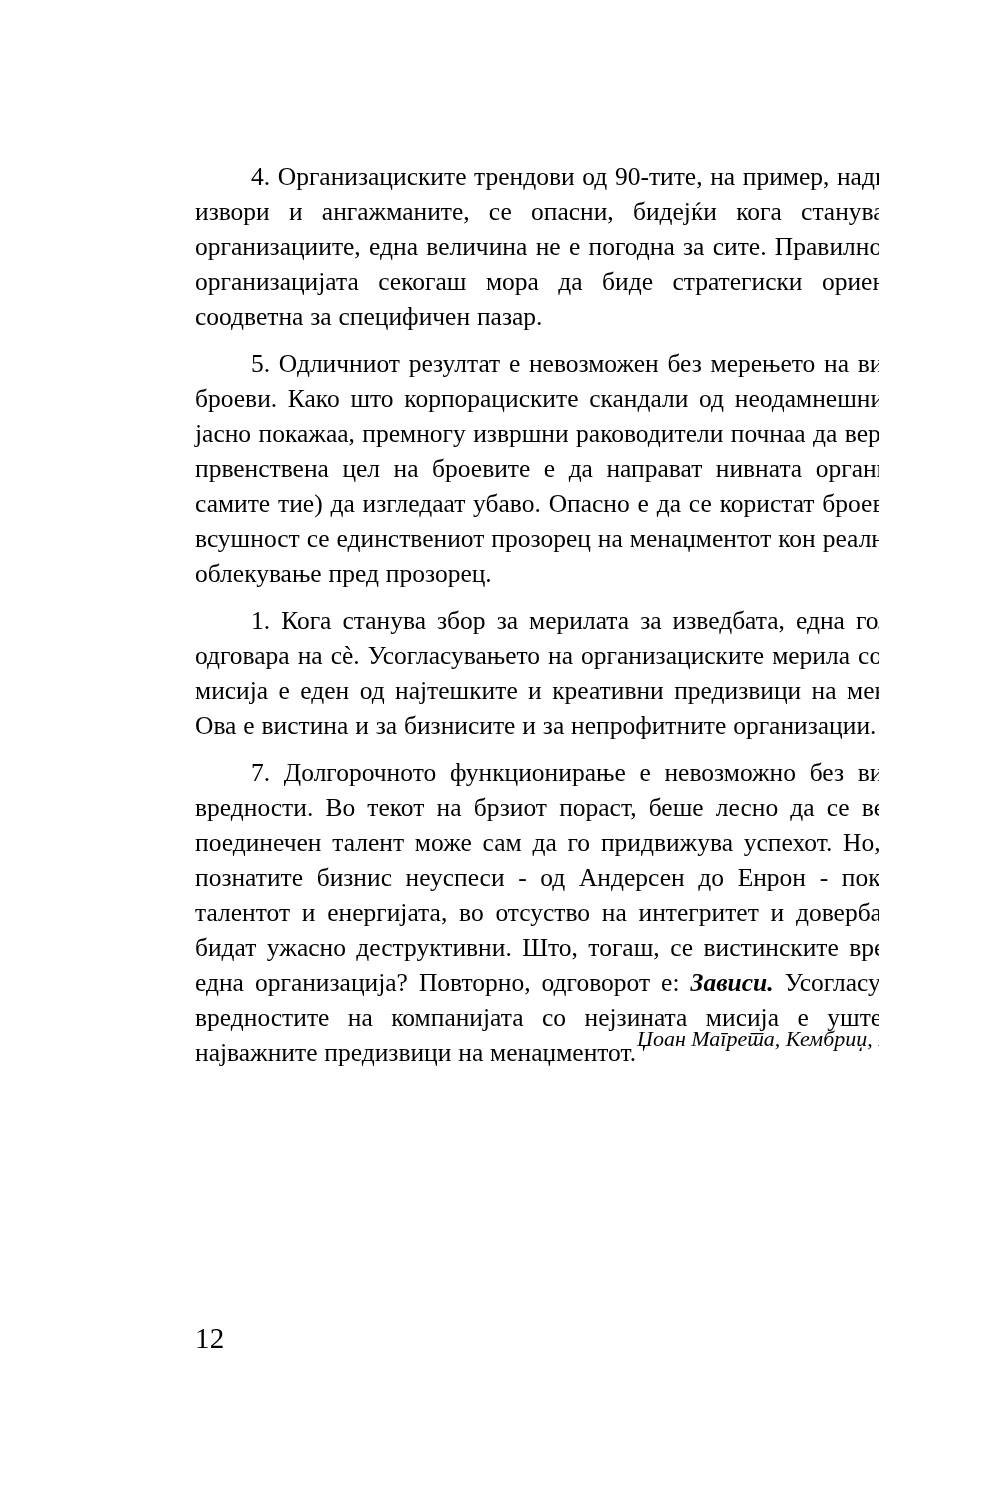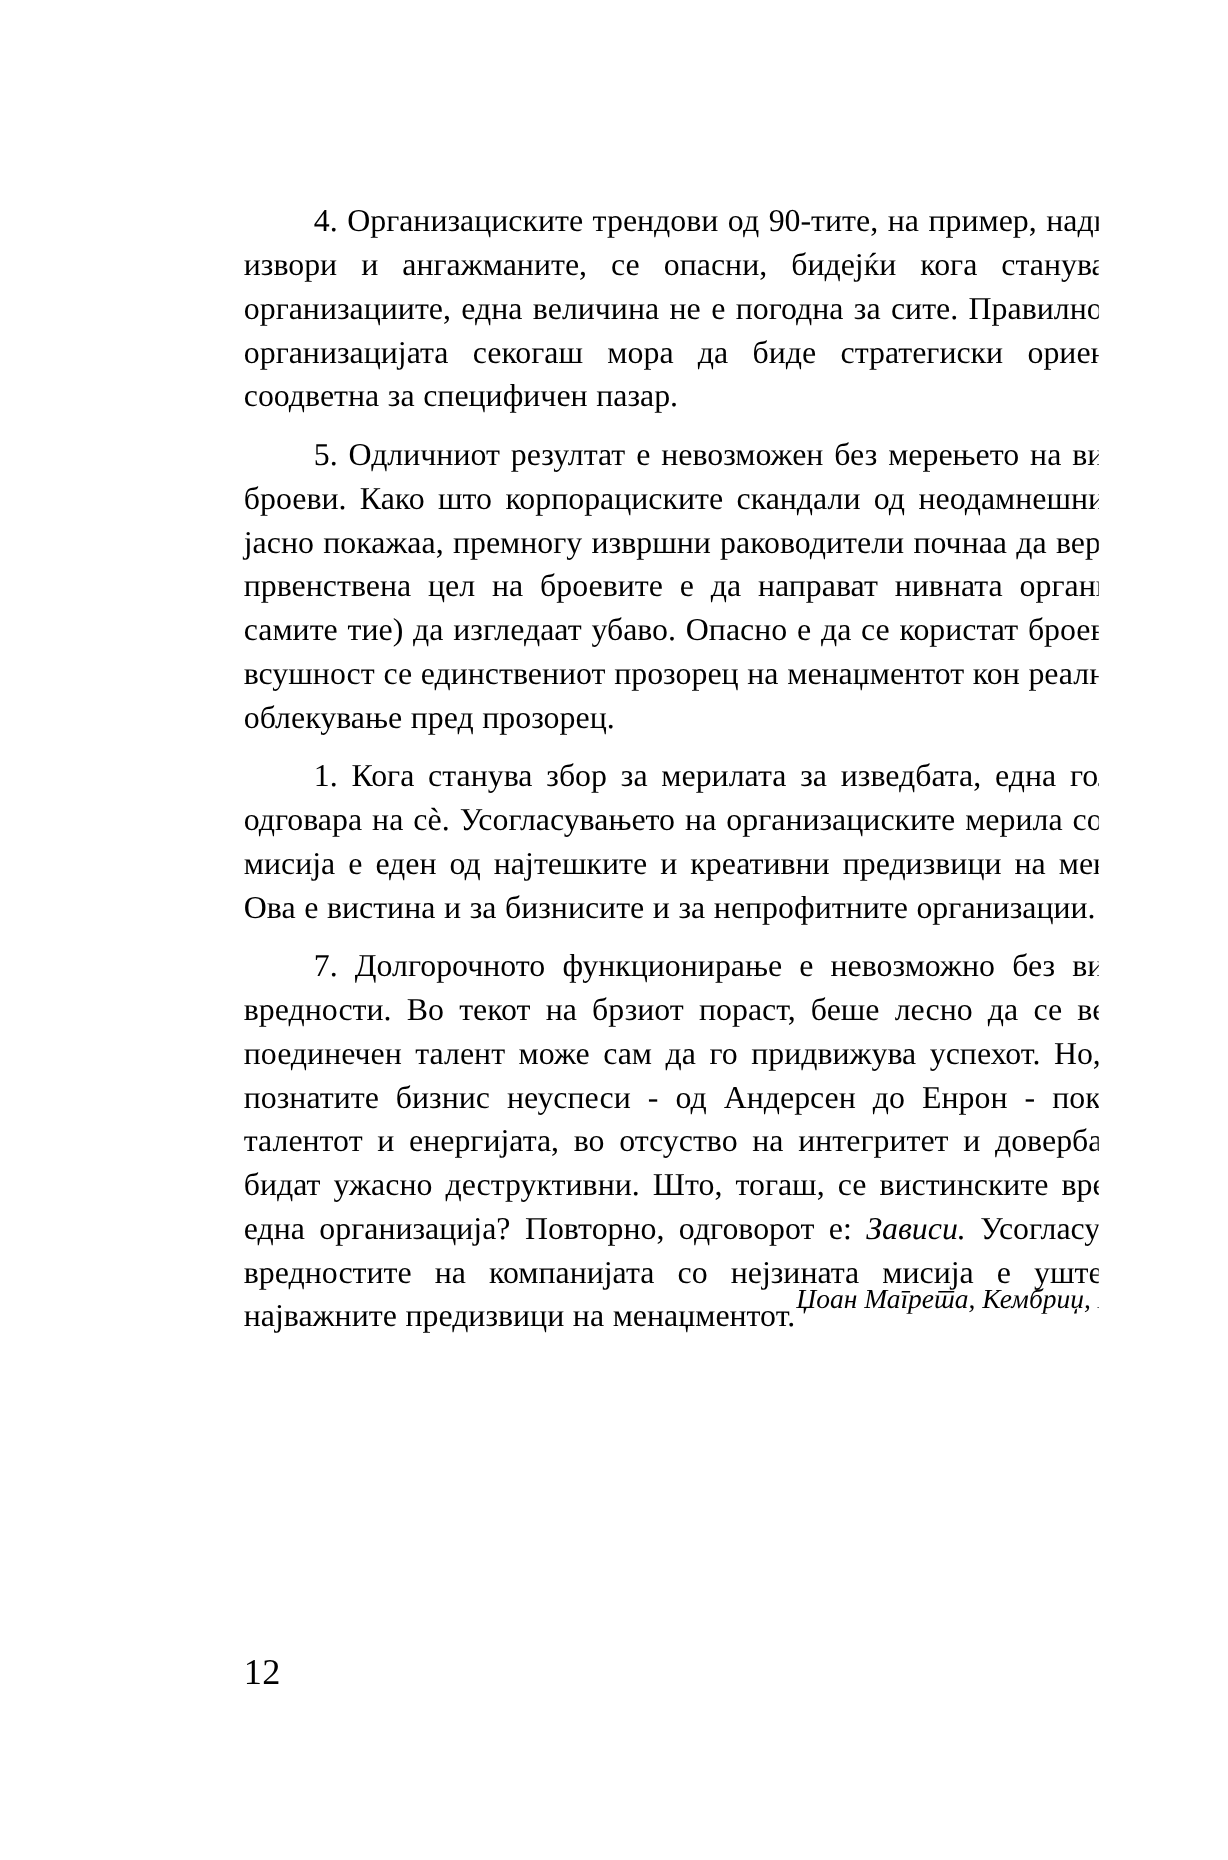--- a/index.html
+++ b/index.html
@@ -33,20 +33,21 @@
     text-indent: 56px;
     hyphens: manual;
     -webkit-hyphens: manual;
     word-spacing: 0.02em;
   }
   .para:last-of-type {
     margin-bottom: 0;
   }
   .para .ital {
     font-style: italic;
+    font-weight: bold;
   }
   .signature {
     position: absolute;
     left: 92px;
     top: 1005px;
     width: 798px;
     text-align: right;
     font-size: 22px;
     line-height: 35px;
     font-style: italic;

